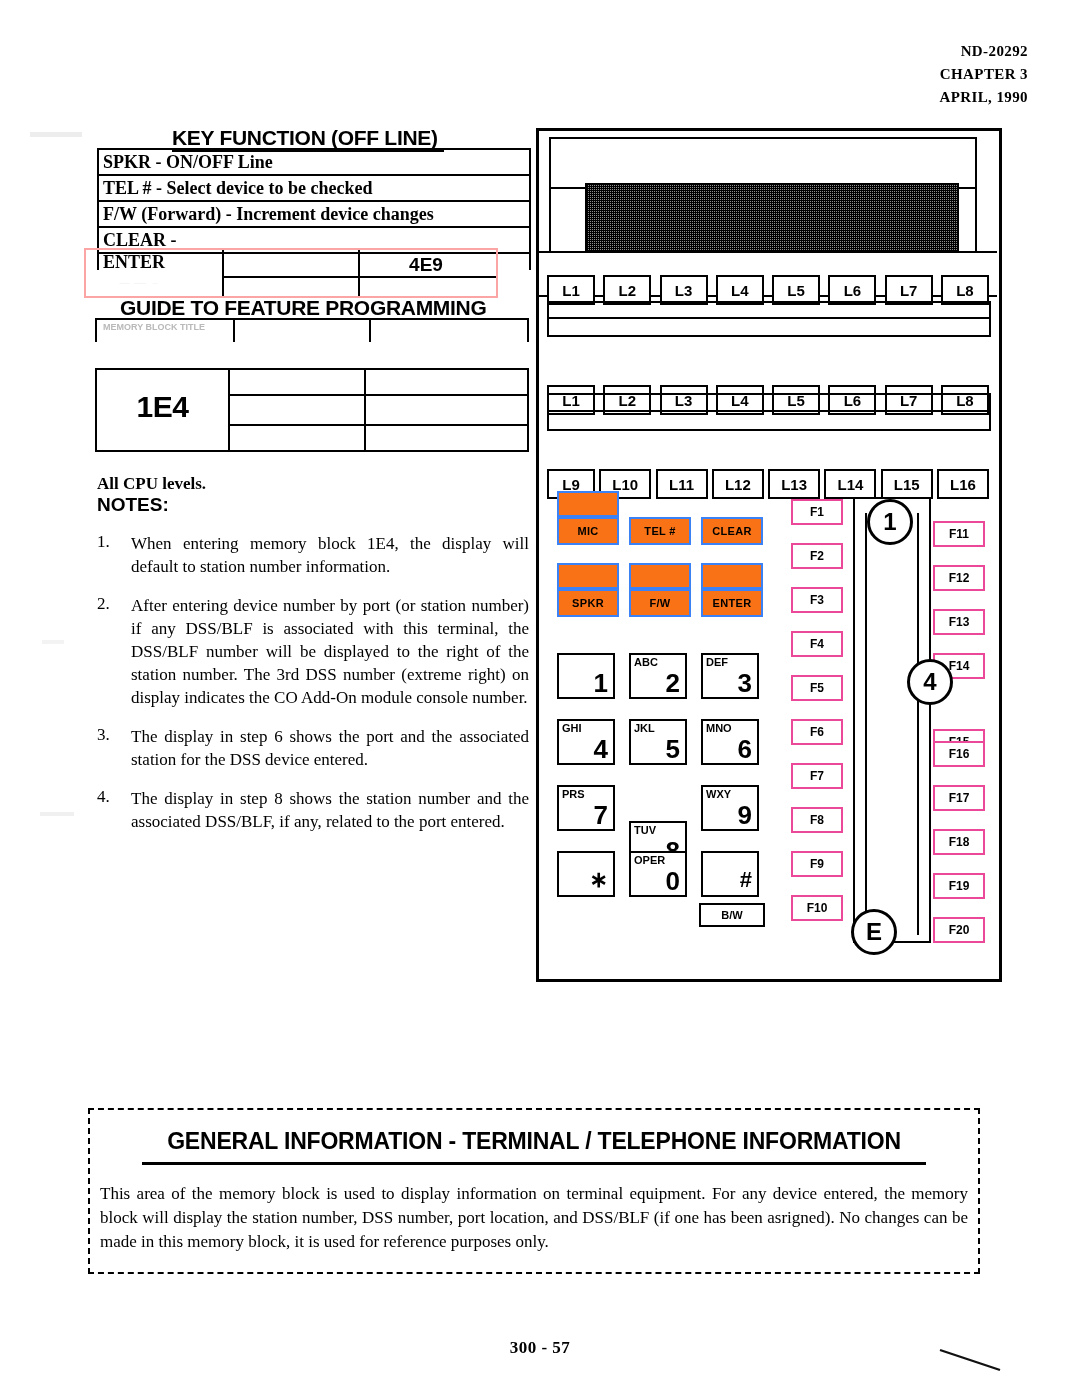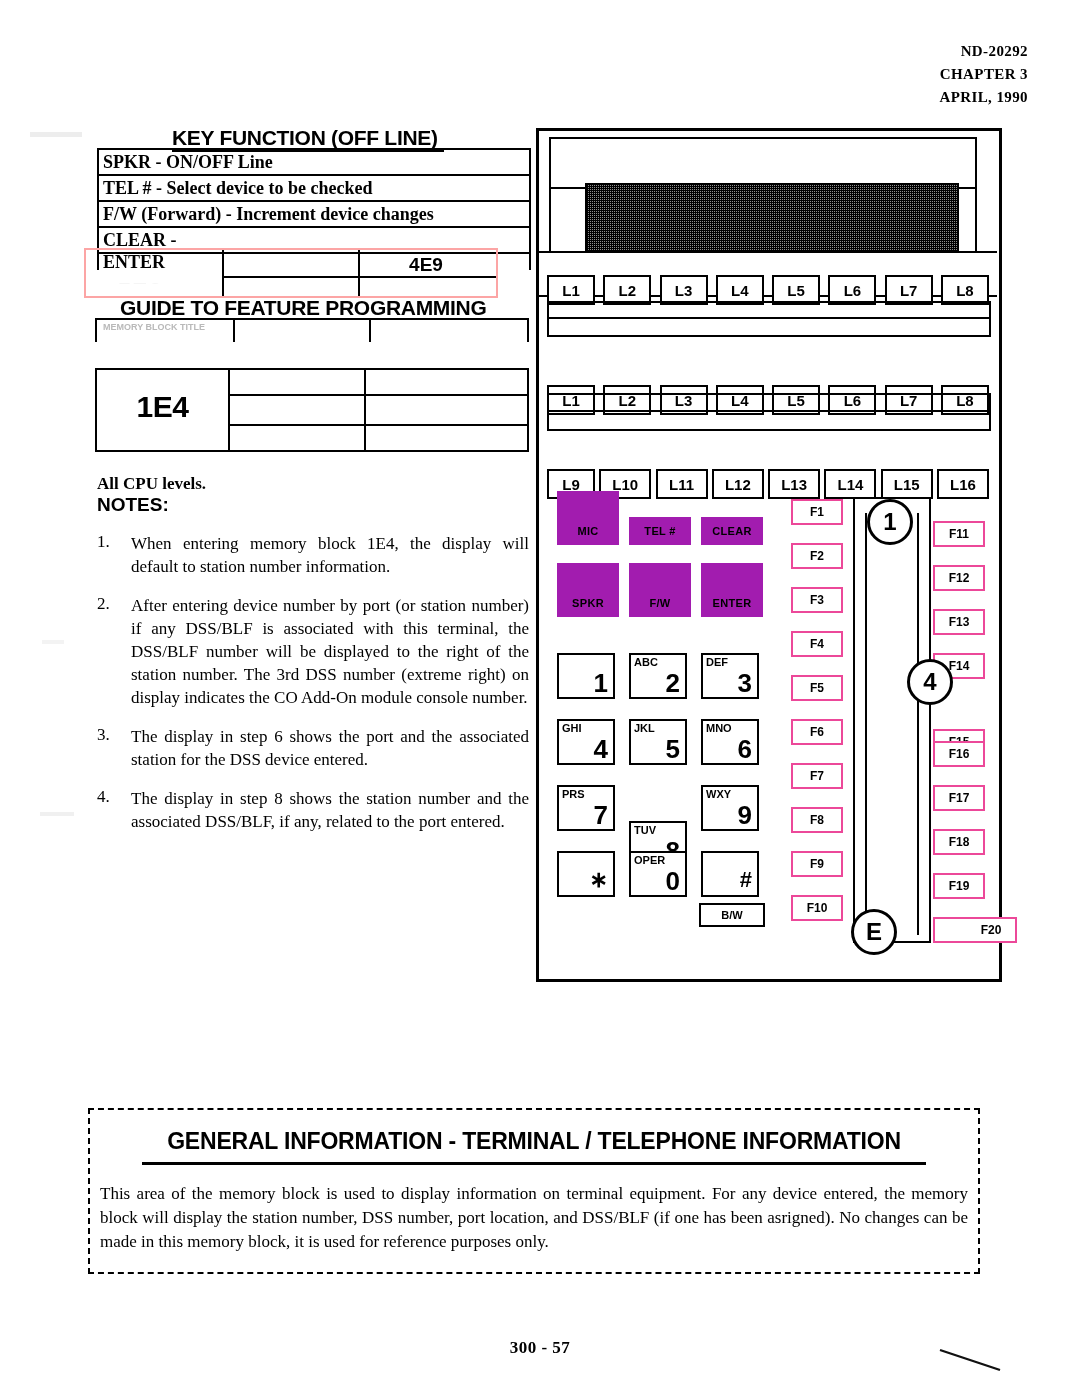--- a/index.html
+++ b/index.html
@@ -187,21 +187,21 @@
     position:absolute;left:8px;top:262px;width:440px;height:34px;border:2px solid #000;
   }
   .strip2 .mid{position:absolute;left:0;right:0;top:15px;height:2px;background:#000;}
 
   
   .lower-box{
     position:absolute;left:4px;top:360px;width:450px;height:482px;
   }
 
   .btn{
-    position:absolute;border:2px solid #a21caf;background:#a21caf;
+    position:absolute;border:2px solid #3b82f6;background:#f97316;
     font-family:"Liberation Sans", sans-serif;
     font-weight:bold;
   }
   .blank-btn{width:58px;height:22px;}
   .lbl-btn{
     width:58px;height:24px;
     display:flex;align-items:center;justify-content:center;
     font-size:11px;letter-spacing:.3px;
   }
   .num-btn{
@@ -473,21 +473,21 @@
 
       <div class="fkey" style="left:390px;top:30px;">F11</div>
       <div class="fkey" style="left:390px;top:74px;">F12</div>
       <div class="fkey" style="left:390px;top:118px;">F13</div>
       <div class="fkey" style="left:390px;top:162px;">F14</div>
       <div class="fkey" style="left:390px;top:206px;margin-top:32px;">F15</div>
       <div class="fkey" style="left:390px;top:250px;">F16</div>
       <div class="fkey" style="left:390px;top:294px;">F17</div>
       <div class="fkey" style="left:390px;top:338px;">F18</div>
       <div class="fkey" style="left:390px;top:382px;">F19</div>
-      <div class="fkey" style="left:390px;top:426px;padding-left:32px;">F20</div>
+      <div class="fkey" style="left:390px;top:426px;">F20</div>
 
     </div>
 
     <div class="handset">
       <div class="inner"></div>
     </div>
 
     <div class="circ" style="left:328px;top:368px;">1</div>
     <div class="circ" style="left:368px;top:528px;">4</div>
     <div class="circ" style="left:312px;top:778px;">E</div>

